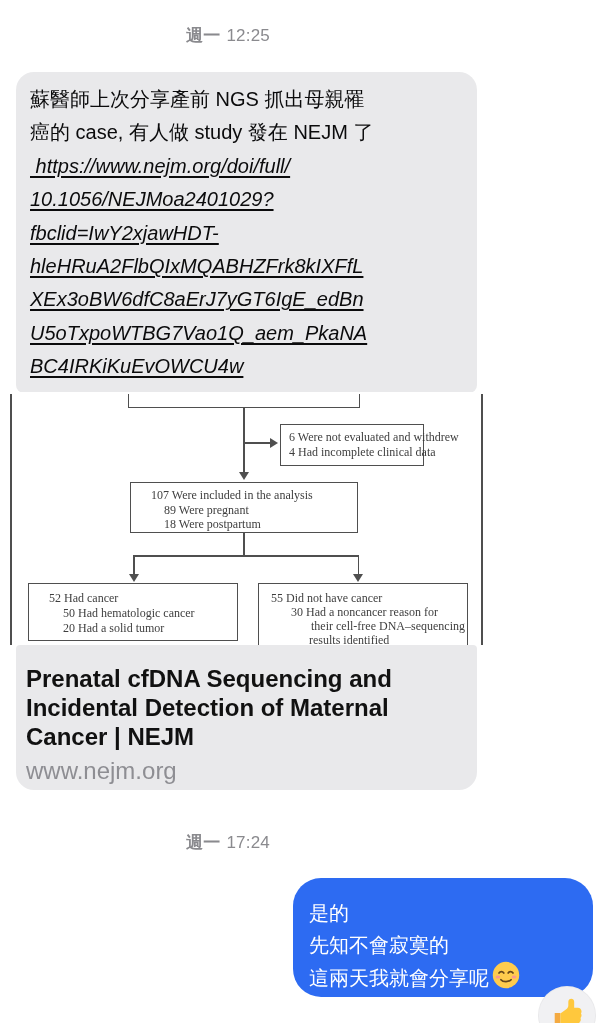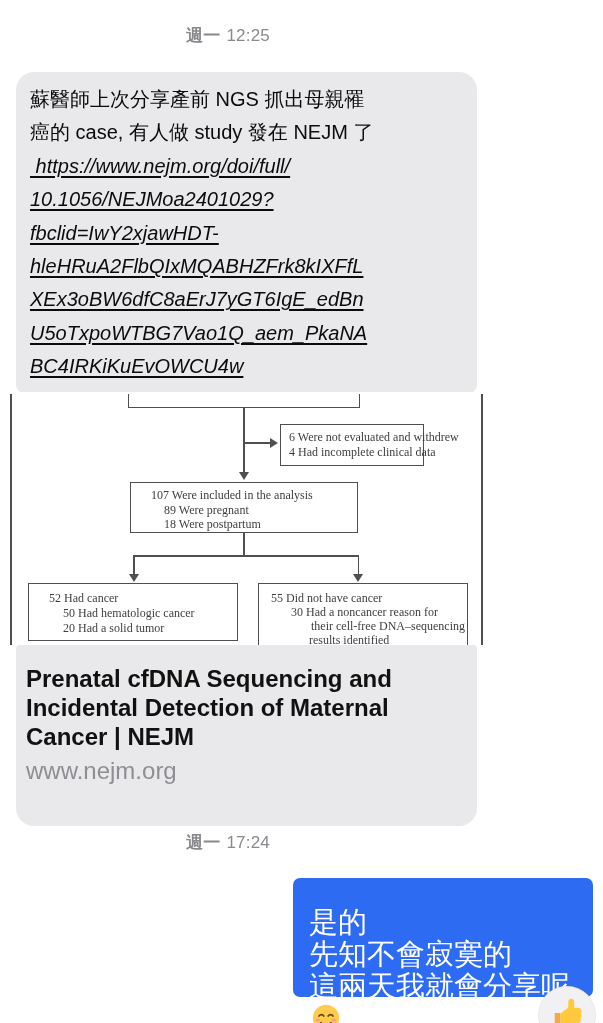--- a/index.html
+++ b/index.html
@@ -30,30 +30,30 @@
   .fc-h{height:1.5px;}
   .fc-box{
     position:absolute;box-sizing:border-box;border:1.5px solid #4f4f4f;background:#ffffff;
     font-family:"Liberation Serif","DejaVu Serif",serif;font-size:12px;color:#3e3e3e;
   }
   .fc-box div{white-space:nowrap;}
   .head-down{position:absolute;width:0;height:0;border-left:5px solid transparent;border-right:5px solid transparent;border-top:8px solid #4f4f4f;}
   .head-right{position:absolute;width:0;height:0;border-top:5px solid transparent;border-bottom:5px solid transparent;border-left:8px solid #4f4f4f;}
   
   .preview-footer{
-    position:absolute;left:16px;top:645px;width:461px;height:181px;box-sizing:border-box;
+    position:absolute;left:16px;top:645px;width:461px;height:145px;box-sizing:border-box;
     background:#e9e9eb;border-radius:4px 4px 18px 18px;padding:19px 12px 0 10px;
   }
   .preview-title{font-size:24px;line-height:29px;font-weight:bold;color:#111;}
   .preview-domain{margin-top:6px;font-size:24px;color:#8e8e93;}
   
   .bubble-sent{
     position:absolute;left:293px;top:878px;width:300px;height:119px;box-sizing:border-box;
-    background:#2d6bf2;border-radius:7px;padding:28px 16px;
-    font-size:29px;line-height:32px;color:#ffffff;
+    background:#2d6bf2;border-radius:28px;padding:19px 16px;
+    font-size:20px;line-height:32px;color:#ffffff;
   }
   .emoji{display:inline-block;vertical-align:-4px;margin-left:3px;}
   
   .reaction{
     position:absolute;left:538px;top:986px;width:58px;height:58px;border-radius:50%;
     background:#f1f1f3;border:1px solid rgba(0,0,0,0.03);box-sizing:border-box;
     display:flex;align-items:center;justify-content:center;
   }
 </style>
 </head>

